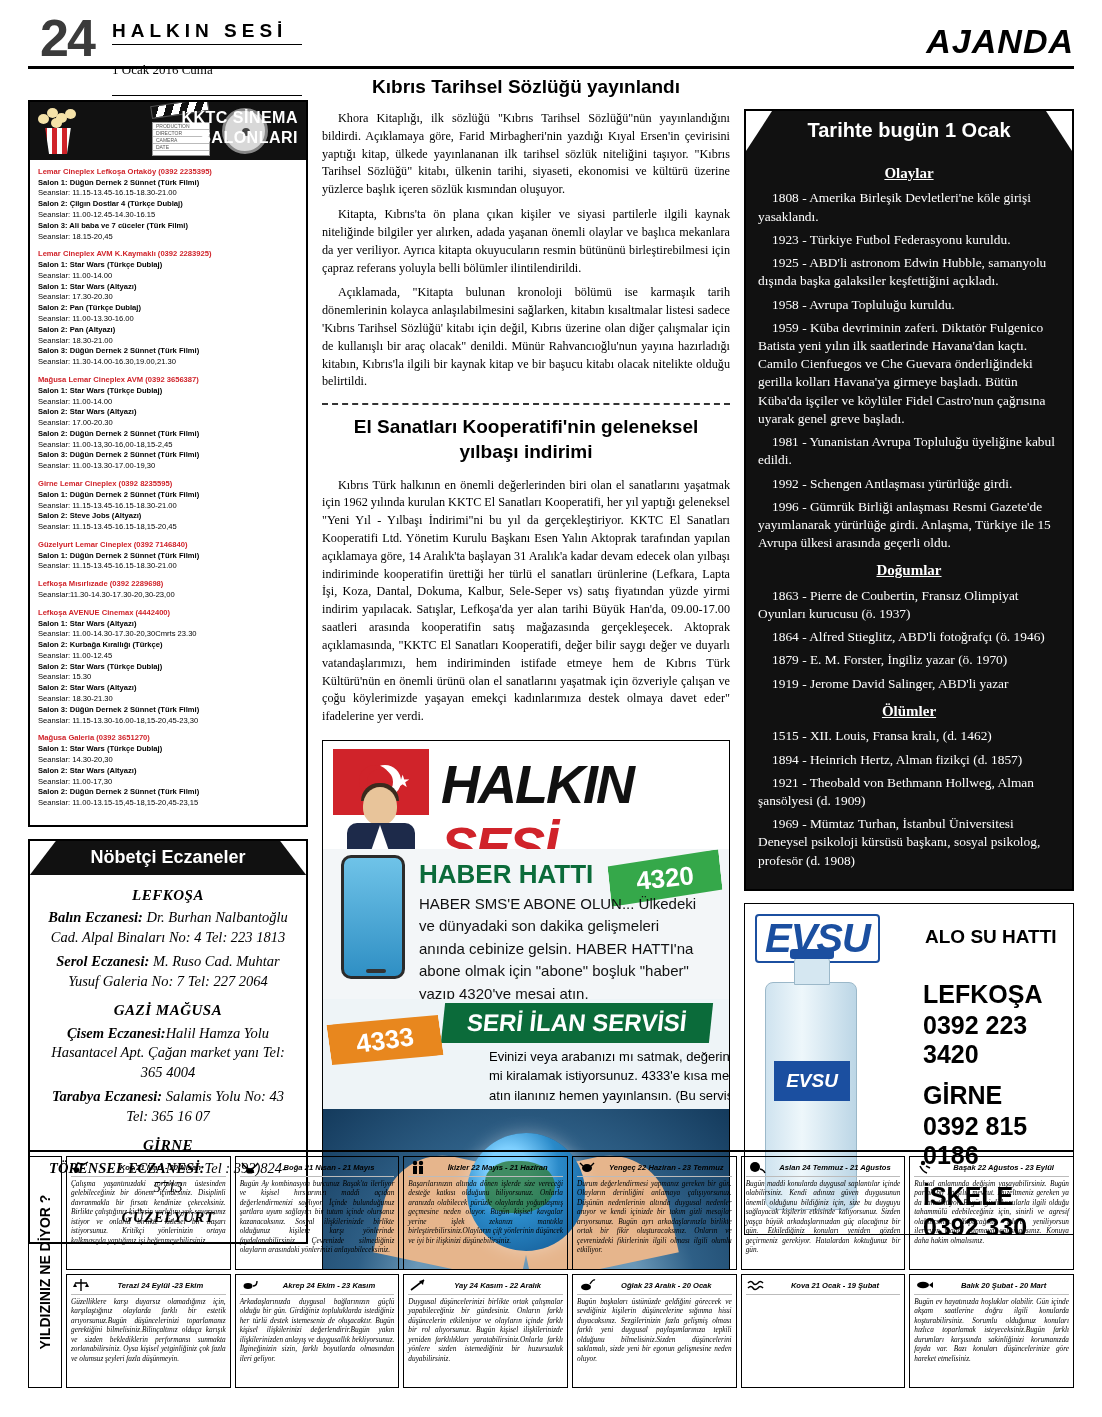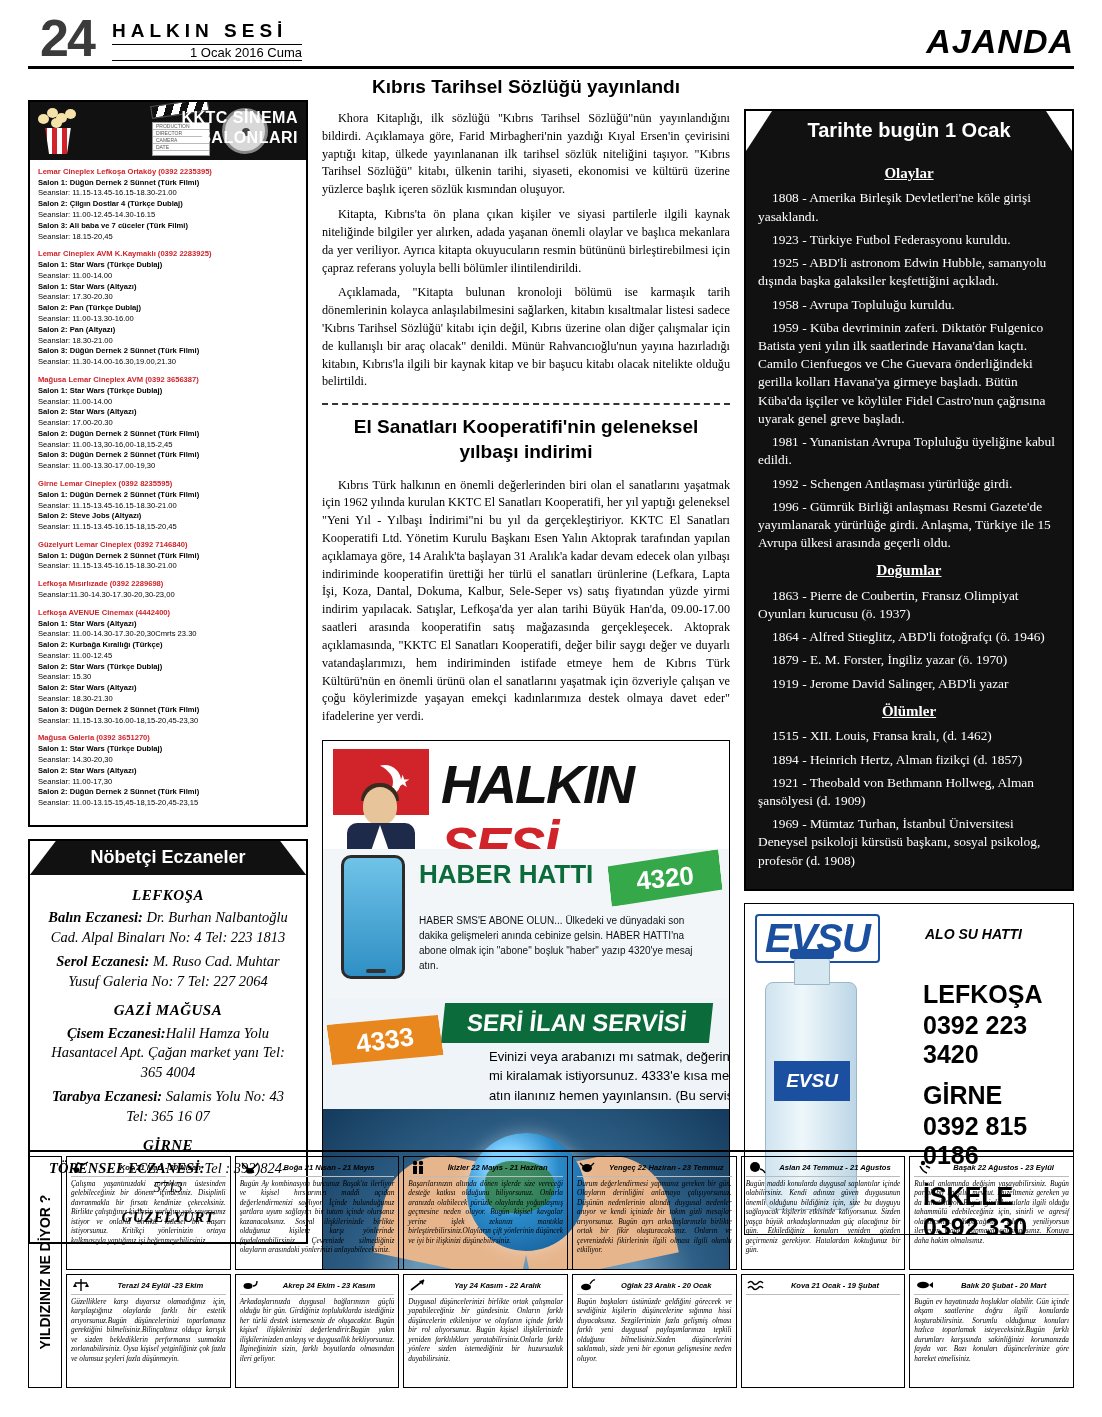--- a/index.html
+++ b/index.html
@@ -20,23 +20,23 @@
     position:absolute; left:40px; top:8px;
     font-family:"Liberation Sans", sans-serif;
     font-size:52px; font-weight:bold; color:#3b3b3b; letter-spacing:-2px;
   }
   .mast-title {
     position:absolute; left:112px; top:20px;
     font-family:"Liberation Sans", sans-serif;
     font-size:19px; font-weight:bold; letter-spacing:5px;
   }
   .mast-date {
-    position:absolute; left:112px; top:44px; width:190px; text-align:right;
-    font-family:Liberation Sans, sans-serif; font-size:13px;
-    border-top:1px solid #000; border-bottom:1px solid #000; padding:0 0;
+    position:absolute; left:112px; top:44px; width:190px; text-align:left;
+    font-family:Liberation Serif, serif; font-size:13px;
+    border-top:1px solid #000; border-bottom:1px solid #000; padding:17px 0;
   }
   .mast-ajanda {
     position:absolute; right:28px; top:22px;
     font-family:"Liberation Sans", sans-serif;
     font-size:34px; font-weight:bold; font-style:italic; letter-spacing:1px;
   }
   .mast-rule { position:absolute; left:28px; right:28px; top:66px; height:3px; background:#000; }
 
   
   .content { position:absolute; left:28px; top:74px; width:1046px; }
@@ -165,21 +165,21 @@
   }
   .ribbon {
     position:absolute; color:#fff; font-family:"Liberation Sans", sans-serif; font-weight:bold;
     display:flex; align-items:center; justify-content:center;
   }
   .rb-4320 {
     right:8px; top:6px; width:112px; height:46px; background:#35a84a; font-size:26px;
     transform:rotate(-6deg); clip-path:polygon(0 12%,100% 0,100% 88%,0 100%);
   }
   .ad-haber-text {
-    position:absolute; left:96px; top:64px; width:280px; font-size:10px; line-height:1.5; color:#111;
+    position:absolute; left:96px; top:44px; width:280px; font-size:15px; line-height:1.5; color:#111;
     font-family:"Liberation Sans", sans-serif;
   }
   .ad-ilan { position:relative; height:120px; background:#eef4f7; }
   .seri {
     position:absolute; left:120px; top:4px; background:#0b6b3a; color:#fff;
     font-family:"Liberation Sans", sans-serif; font-weight:bold; font-size:24px;
     padding:6px 24px; transform:skewX(-6deg);
   }
   .rb-4333 {
     left:6px; top:18px; width:112px; height:46px; background:#e8871e; font-size:26px;
@@ -233,21 +233,21 @@
     margin-top:12px; border:1px solid #000; height:332px; position:relative; background:#fff; overflow:hidden;
   }
   .evsu-logo {
     position:absolute; left:10px; top:10px;
     font-family:"Liberation Sans", sans-serif; font-weight:bold; font-style:italic;
     font-size:40px; color:#1b4fa0; letter-spacing:-1px;
     border:2px solid #1b4fa0; padding:0 8px; border-radius:4px;
   }
   .alo {
     position:absolute; left:180px; top:22px;
-    font-family:"Liberation Sans", sans-serif; font-weight:bold; font-size:14px;font-style:italic;
+    font-family:"Liberation Sans", sans-serif; font-weight:bold; font-size:19px;
   }
   .bottle {
     position:absolute; left:20px; top:78px; width:92px; height:228px;
     background:linear-gradient(90deg,#cfe3ef,#eef7fb 40%,#bcd6e6);
     border:1px solid #9bb8c9; border-radius:8px 8px 10px 10px;
   }
   .bottle .neck {
     position:absolute; left:28px; top:-26px; width:36px; height:28px; background:#d5e7f1; border:1px solid #9bb8c9; border-radius:4px 4px 0 0;
   }
   .bottle .cap { position:absolute; left:24px; top:-34px; width:44px; height:10px; background:#1b4fa0; border-radius:3px; }

